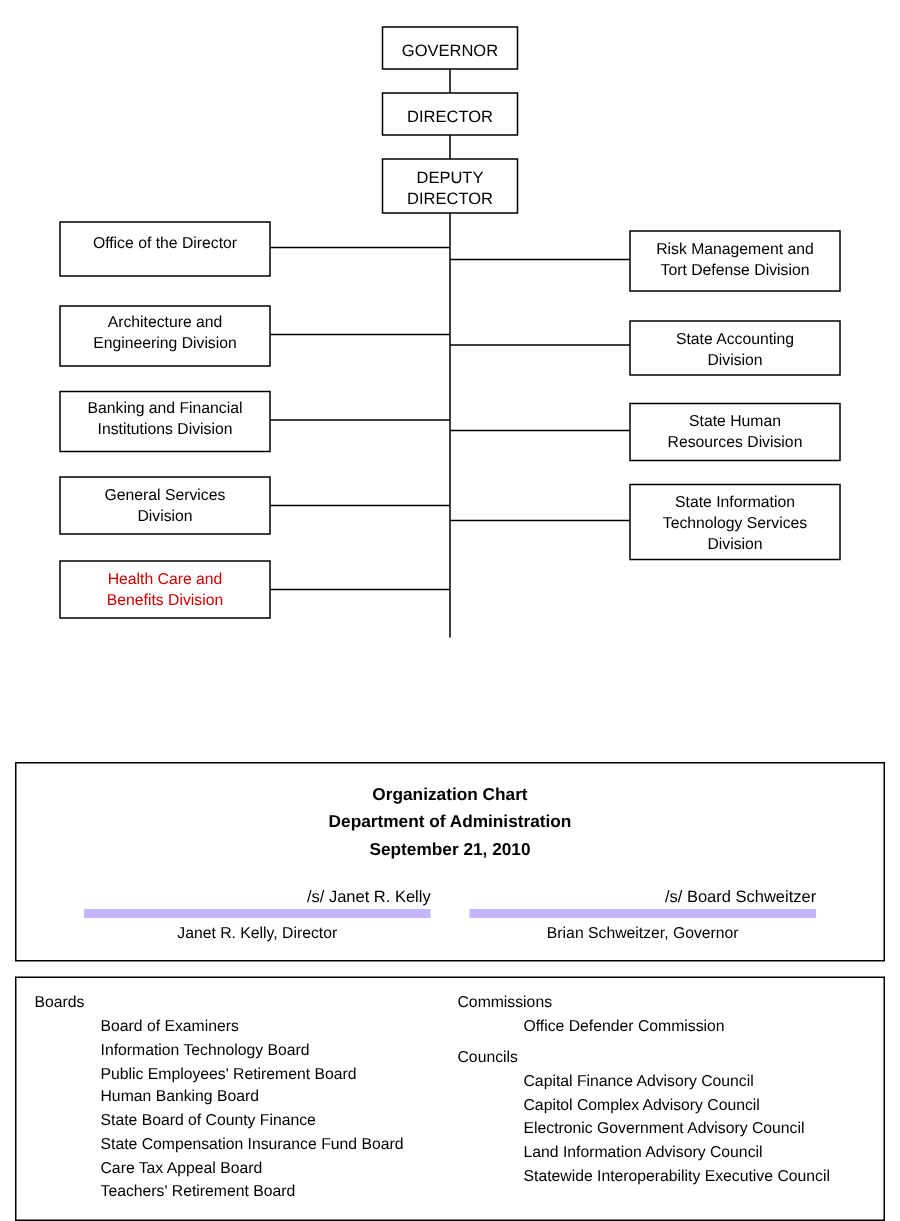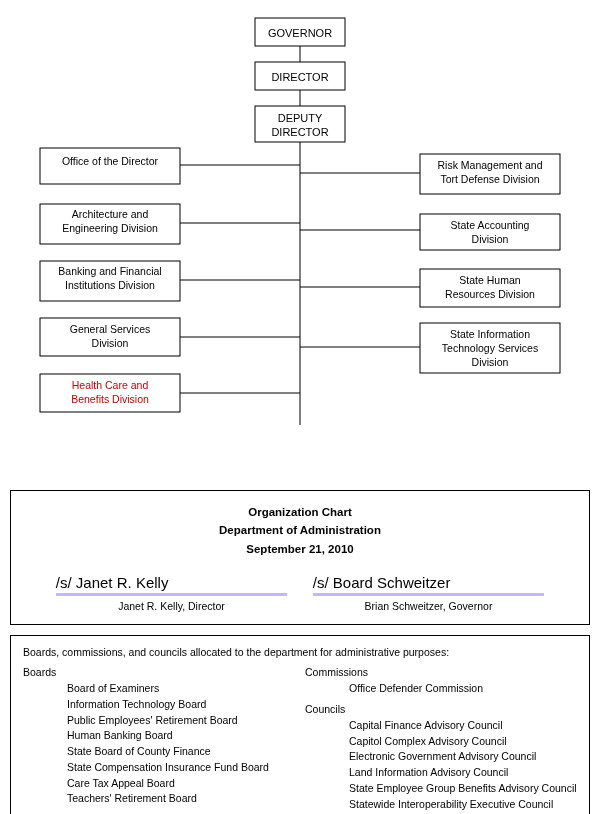--- a/index.html
+++ b/index.html
@@ -15,21 +15,21 @@
     
     .org-chart {
       width: 100%;
       position: relative;
     }
 
     
     .info-box {
       border: 1px solid #000;
       padding: 12px 32px;
-      margin-top: 8px;
+      margin-top: 25px;
       text-align: center;
     }
 
     .info-box .title-bold {
       font-weight: bold;
       font-size: 11.5px;
       line-height: 1.6;
     }
 
     .signatures {
@@ -40,24 +40,24 @@
     }
 
     .sig-block {
       display: flex;
       flex-direction: column;
       align-items: center;
       width: 45%;
     }
 
     .sig-line {
-      border-bottom: 3px solid #c4b5fd;
+      border-bottom: 6px solid #c4b5fd;
       width: 100%;
-      text-align: left;
-      font-size: 15px;
+      text-align: right;
+      font-size: 11px;
       padding-bottom: 2px;
       margin-bottom: 4px;
     }
 
     .sig-name {
       font-size: 10.5px;
     }
 
     
     .boards-section {
@@ -171,38 +171,36 @@
       <div class="sig-name">Janet R. Kelly, Director</div>
     </div>
     <div class="sig-block">
       <div class="sig-line">/s/ Board Schweitzer</div>
       <div class="sig-name">Brian Schweitzer, Governor</div>
     </div>
   </div>
 </div>
 
 <div class="boards-section">
-  <div class="boards-intro">Boards, commissions, and councils allocated to the department for administrative purposes:</div>
   <div class="boards-grid">
     <div class="boards-col">
       <div class="col-header">Boards</div>
       <div class="item">Board of Examiners</div>
       <div class="item">Information Technology Board</div>
       <div class="item">Public Employees' Retirement Board</div>
       <div class="item">Human Banking Board</div>
       <div class="item">State Board of County Finance</div>
       <div class="item">State Compensation Insurance Fund Board</div>
       <div class="item">Care Tax Appeal Board</div>
       <div class="item">Teachers' Retirement Board</div>
     </div>
     <div class="boards-col">
       <div class="col-header">Commissions</div>
       <div class="item">Office Defender Commission</div>
       <div class="col-header" style="margin-top: 6px;">Councils</div>
       <div class="item">Capital Finance Advisory Council</div>
       <div class="item">Capitol Complex Advisory Council</div>
       <div class="item">Electronic Government Advisory Council</div>
       <div class="item">Land Information Advisory Council</div>
-      <div class="item">State Employee Group Benefits Advisory Council</div>
       <div class="item">Statewide Interoperability  Executive Council</div>
     </div>
   </div>
 </div>
 
 </body></html>

